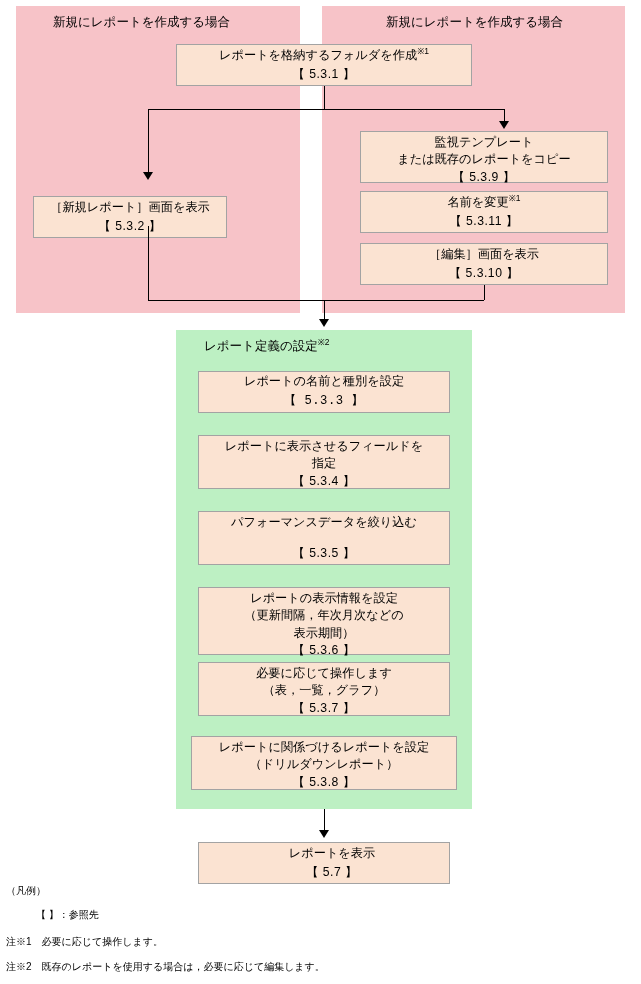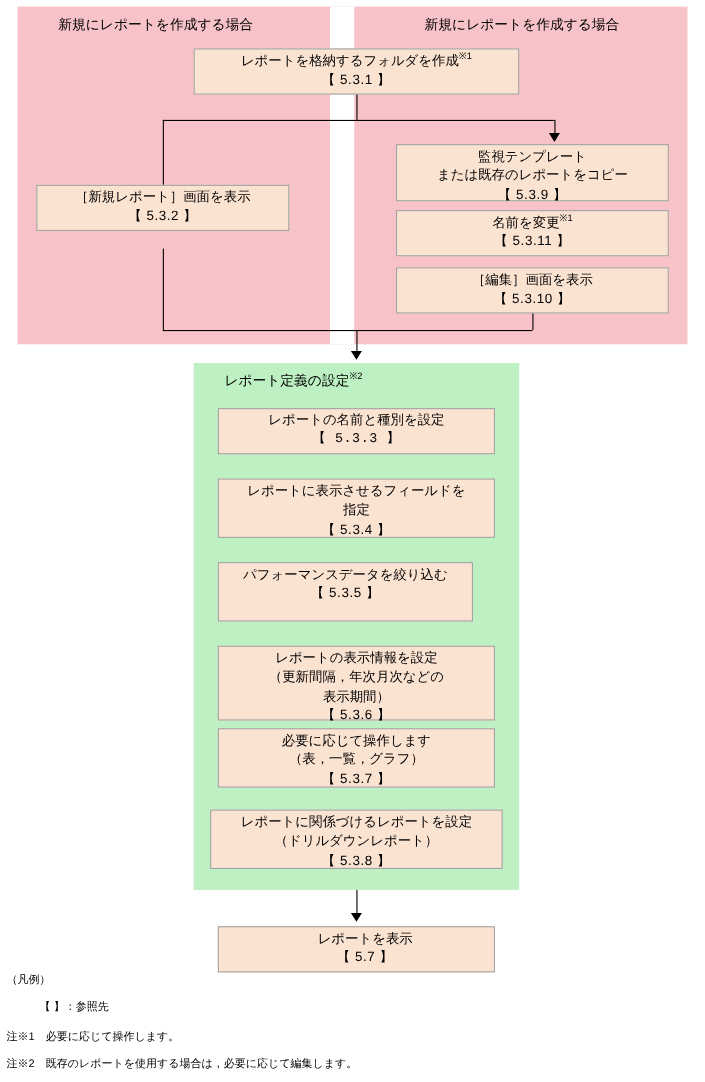--- a/index.html
+++ b/index.html
@@ -59,21 +59,21 @@
 
   
   .box {
     position: absolute;
     background: #fbe3d2;
     border: 1px solid #a3a3a3;
     box-sizing: border-box;
     display: flex;
     flex-direction: column;
     align-items: center;
-    justify-content: flex-start;
+    justify-content: space-between;
     text-align: center;
     line-height: 1.42;
     font-size: 12.2px;
     color: #000;
     padding: 2px 4px;
   }
   .box .line { white-space: nowrap; }
   .ref { letter-spacing: 0.5px; white-space: nowrap; }
   sup.note {
     font-size: 8.5px;
@@ -138,21 +138,21 @@
   <div class="vline" style="left:324px; top:86px; height:23px;"></div>
 
   <div class="hline" style="left:148px; top:109px; width:356px;"></div>
 
   <div class="vline" style="left:148px; top:109px; height:65px;"></div>
   <div class="arrow-down" style="left:143px; top:172px;"></div>
 
   <div class="vline" style="left:504px; top:109px; height:14px;"></div>
   <div class="arrow-down" style="left:499px; top:121px;"></div>
 
-  <div class="box" style="left:33px; top:168px; width:230px; height:42px;">
+  <div class="box" style="left:33px; top:196px; width:194px; height:42px;">
     <div class="line">［新規レポート］画面を表示</div>
     <div class="ref">【 5.3.2 】</div>
   </div>
 
   <div class="box" style="left:360px; top:131px; width:248px; height:52px;">
     <div class="line">監視テンプレート</div>
     <div class="line">または既存のレポートをコピー</div>
     <div class="ref">【 5.3.9 】</div>
   </div>
 
@@ -181,21 +181,21 @@
     <div class="line">レポートの名前と種別を設定</div>
     <div class="ref">【 5.3.3 】</div>
   </div>
 
   <div class="box" style="left:198px; top:435px; width:252px; height:54px;">
     <div class="line">レポートに表示させるフィールドを</div>
     <div class="line">指定</div>
     <div class="ref">【 5.3.4 】</div>
   </div>
 
-  <div class="box" style="left:198px; top:511px; width:232px; height:54px;">
+  <div class="box" style="left:198px; top:511px; width:252px; height:54px;">
     <div class="line">パフォーマンスデータを絞り込む</div>
     <div class="ref">【 5.3.5 】</div>
   </div>
 
   <div class="box" style="left:198px; top:587px; width:252px; height:68px;">
     <div class="line">レポートの表示情報を設定</div>
     <div class="line">（更新間隔，年次月次などの</div>
     <div class="line">表示期間）</div>
     <div class="ref">【 5.3.6 】</div>
   </div>

